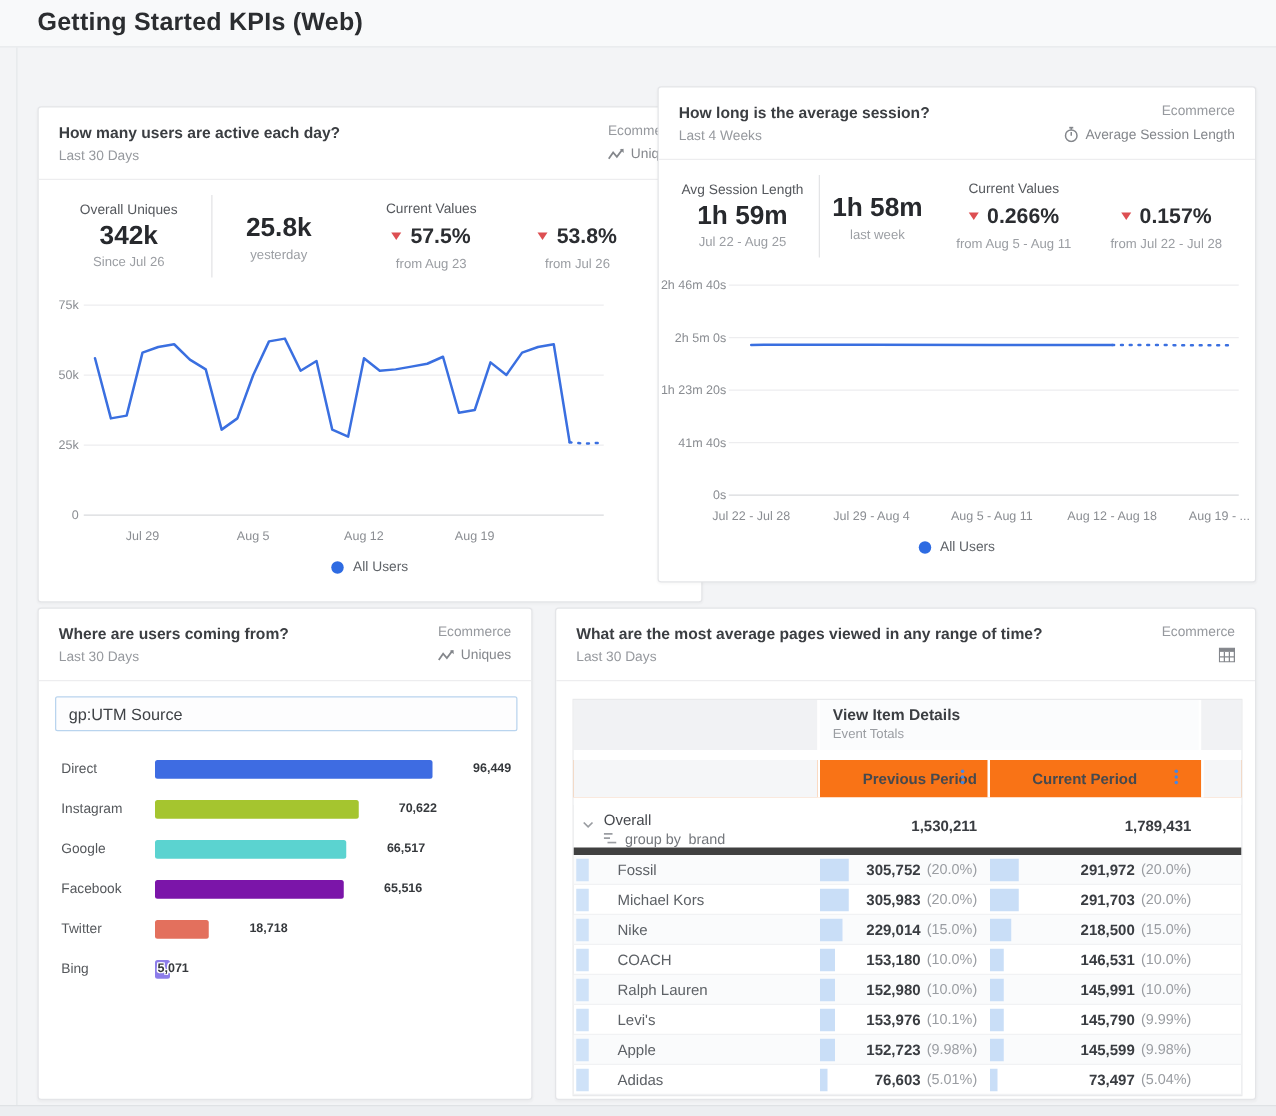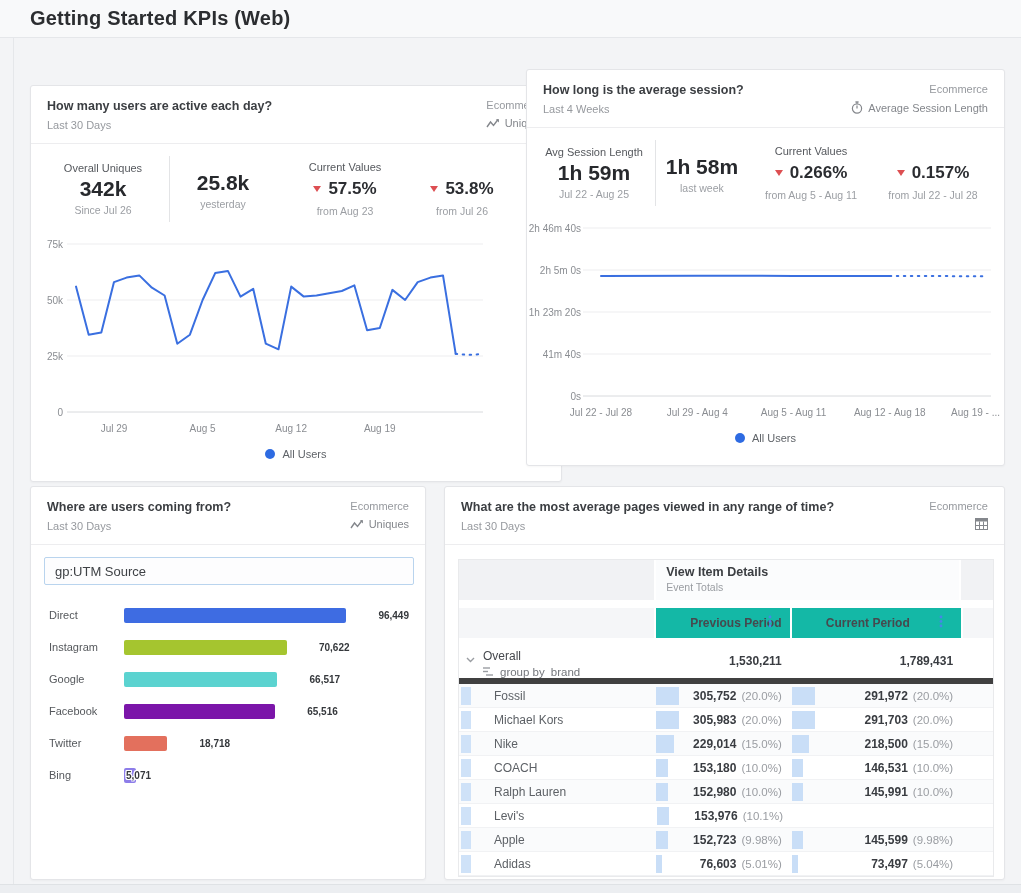--- a/index.html
+++ b/index.html
@@ -55,21 +55,21 @@
   .tbl { position:absolute; left:13px; top:72px; width:536px; border:1px solid #e9eaec; background:#fff; font-size:12px; }
   .trow { display:flex; width:100%; }
   .c-label { width:196px; } .c-prev { width:136px; } .c-curr { width:172px; } .c-fill { width:32px; }
   .tgroup { height:40px; }
   .tgroup .c-label, .tgroup .c-fill { background:#f1f2f4; }
   .tgroup .c-view { width:308px; background:#fbfcfd; padding:5px 0 0 10px; border-left:2px solid #fff; border-right:2px solid #fff; }
   .tg-title { font-size:12.5px; font-weight:700; color:#3b3e42; }
   .tg-sub { font-size:10.5px; color:#9a9da2; margin-top:2px; }
   .tgap { height:8px; background:#fff; }
   .tgap2 { height:6px; background:#fff; }
-  .thead { height:30px; background:#14b8a6; }
+  .thead { height:30px; background:#f97316; }
   .thead .hc { position:relative; display:flex; align-items:center; font-weight:700; color:#46494e; font-size:12px; padding-left:34px; border-left:2px solid #fff; }
   .thead .c-label, .thead .c-fill { background:#f5f6f8; }
   .kebab { position:absolute; right:18px; top:50%; transform:translateY(-50%); cursor:pointer; }
   .toverall { height:40px; border-bottom:6px solid #404040; }
   .toverall .c-label { display:flex; padding:5px 0 0 7px; }
   .ov-chevron { margin:3px 8px 0 0; }
   .ov-name { font-size:12px; color:#45484d; }
   .ov-group { display:flex; align-items:flex-end; gap:6px; margin-top:3px; font-size:11.5px; color:#74777c; }
   .num-cell { position:relative; display:flex; align-items:center; justify-content:flex-end; padding-right:8px; }
   .num { font-weight:700; color:#393c41; }
@@ -456,20 +456,25 @@
         <div class="trow brand-row">
           <div class="c-label brand-cell">
             <span class="mini-bar"></span>
             <span class="brand-name">Levi's</span>
           </div>
           <div class="c-prev num-cell">
             <span class="data-bar" style="width:11.6px"></span>
             <span class="num">153,976</span>
             <span class="pct">(10.1%)</span>
           </div>
+          <div class="c-curr num-cell">
+            <span class="data-bar" style="width:11.5px"></span>
+            <span class="num">145,790</span>
+            <span class="pct">(9.99%)</span>
+          </div>
           <div class="c-fill"></div>
         </div>
         <div class="trow brand-row">
           <div class="c-label brand-cell">
             <span class="mini-bar"></span>
             <span class="brand-name">Apple</span>
           </div>
           <div class="c-prev num-cell">
             <span class="data-bar" style="width:11.5px"></span>
             <span class="num">152,723</span>

